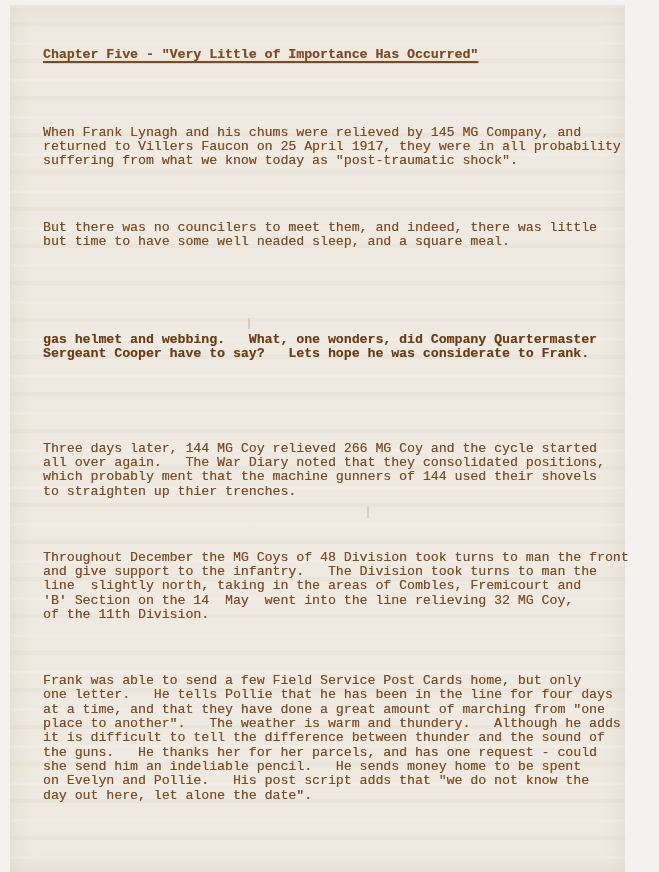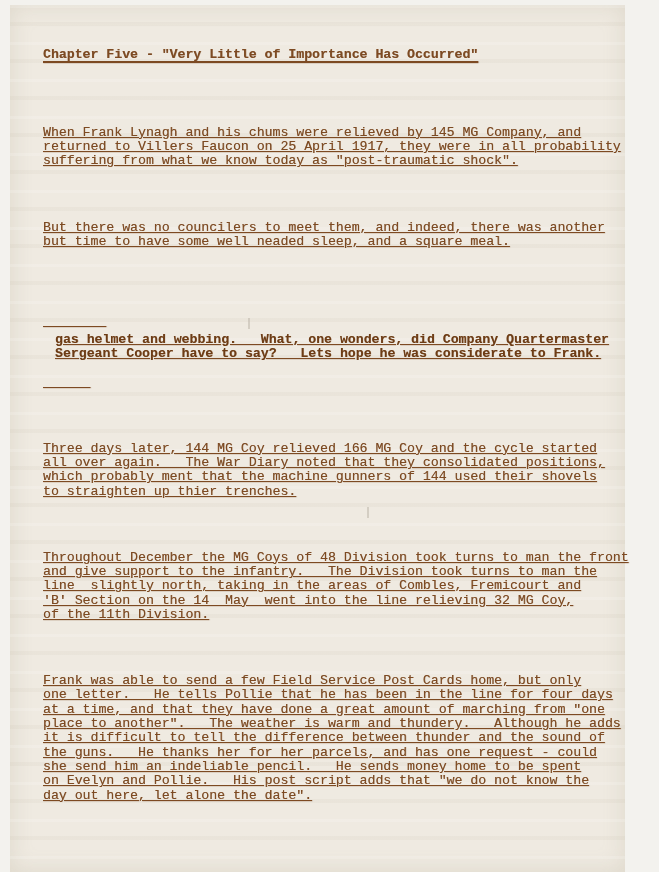--- a/index.html
+++ b/index.html
@@ -44,27 +44,26 @@
     text-shadow: 0.3px 0.3px 0.5px rgba(112,62,22,0.5);
   }
   .title {
     font-weight: bold;
     color: var(--ink, #7d4a22);
     text-decoration: underline;
     text-decoration-thickness: 1.5px;
     text-underline-offset: 3px;
     margin: 0 0 21px 0;
   }
-  .para { margin: 0 0 9px 0; text-decoration: underline; }
+  .para { margin: 0 0 9px 0; }
   .bold-block {
     display: block;
     margin-top: 3px;
     font-weight: bold;
     color: var(--ink-bold, #6d3c15);
-    margin-left: 12px;
   }
   .artifact {
     position: absolute;
     width: 2px;
     height: 11px;
     background: #bdb7ac;
     opacity: 0.55;
   }
 </style>
 </head>
@@ -72,29 +71,29 @@
 
 <div class="screen">
   <div class="page">
     <div class="content">
       <div class="title">Chapter Five - "Very Little of Importance Has Occurred"</div>
 
       <div class="para">When Frank Lynagh and his chums were relieved by 145 MG Company, and
 returned to Villers Faucon on 25 April 1917, they were in all probability
 suffering from what we know today as "post-traumatic shock".</div>
 
-      <div class="para">But there was no councilers to meet them, and indeed, there was another
+      <div class="para">But there was no councilers to meet them, and indeed, there was little
 but time to have some well neaded sleep, and a square meal.</div>
 
       <div class="para">
         <span class="bold-block">gas helmet and webbing.   What, one wonders, did Company Quartermaster
 Sergeant Cooper have to say?   Lets hope he was considerate to Frank.</span>
       </div>
 
-      <div class="para">Three days later, 144 MG Coy relieved 166 MG Coy and the cycle started
+      <div class="para">Three days later, 144 MG Coy relieved 266 MG Coy and the cycle started
 all over again.   The War Diary noted that they consolidated positions,
 which probably ment that the machine gunners of 144 used their shovels
 to straighten up thier trenches.</div>
 
       <div class="para">Throughout December the MG Coys of 48 Division took turns to man the front
 and give support to the infantry.   The Division took turns to man the
 line  slightly north, taking in the areas of Combles, Fremicourt and
 'B' Section on the 14  May  went into the line relieving 32 MG Coy,
 of the 11th Division.</div>
 

